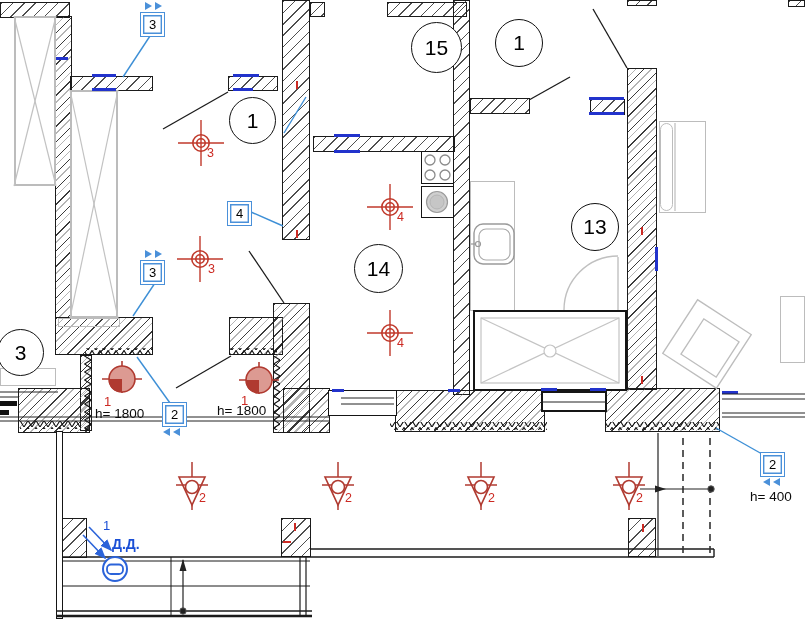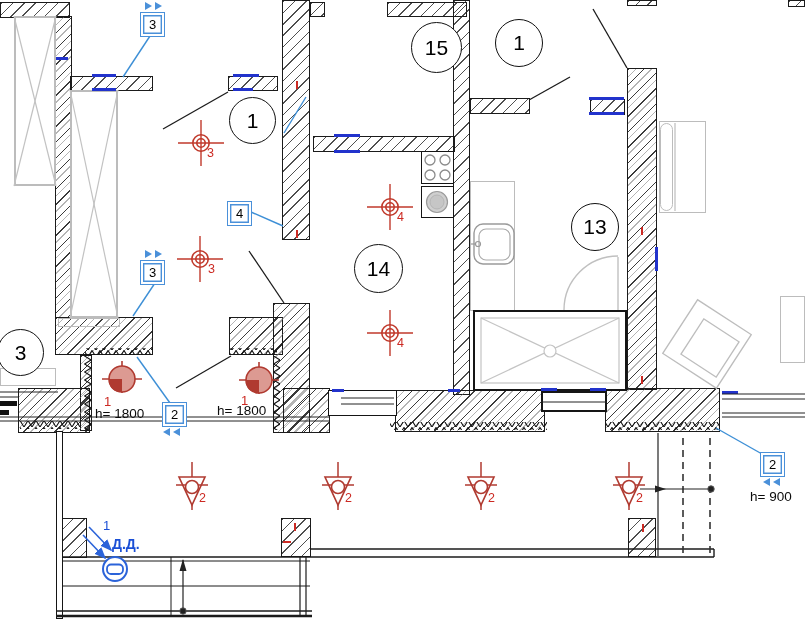--- a/index.html
+++ b/index.html
@@ -367,18 +367,18 @@
   <span class="lbl red" style="left:104px;top:395px;font-size:13px">1</span>
   <span class="lbl blk" style="left:95px;top:407px">h= 1800</span>
   <span class="lbl red" style="left:241px;top:394px;font-size:13px">1</span>
   <span class="lbl blk" style="left:217px;top:404px">h= 1800</span>
 
   <span class="lbl red" style="left:199px;top:492px">2</span>
   <span class="lbl red" style="left:345px;top:492px">2</span>
   <span class="lbl red" style="left:488px;top:492px">2</span>
   <span class="lbl red" style="left:636px;top:492px">2</span>
 
-  <span class="lbl blk" style="left:750px;top:490px">h= 900</span>
+  <span class="lbl blk" style="left:750px;top:490px">h= 400</span>
 
   <span class="lbl blu" style="left:103px;top:519px;font-size:13px">1</span>
   <span class="lbl blu bold" style="left:112px;top:537px;font-size:14px">Д.Д.</span>
 
 </div>
 
 </body></html>

